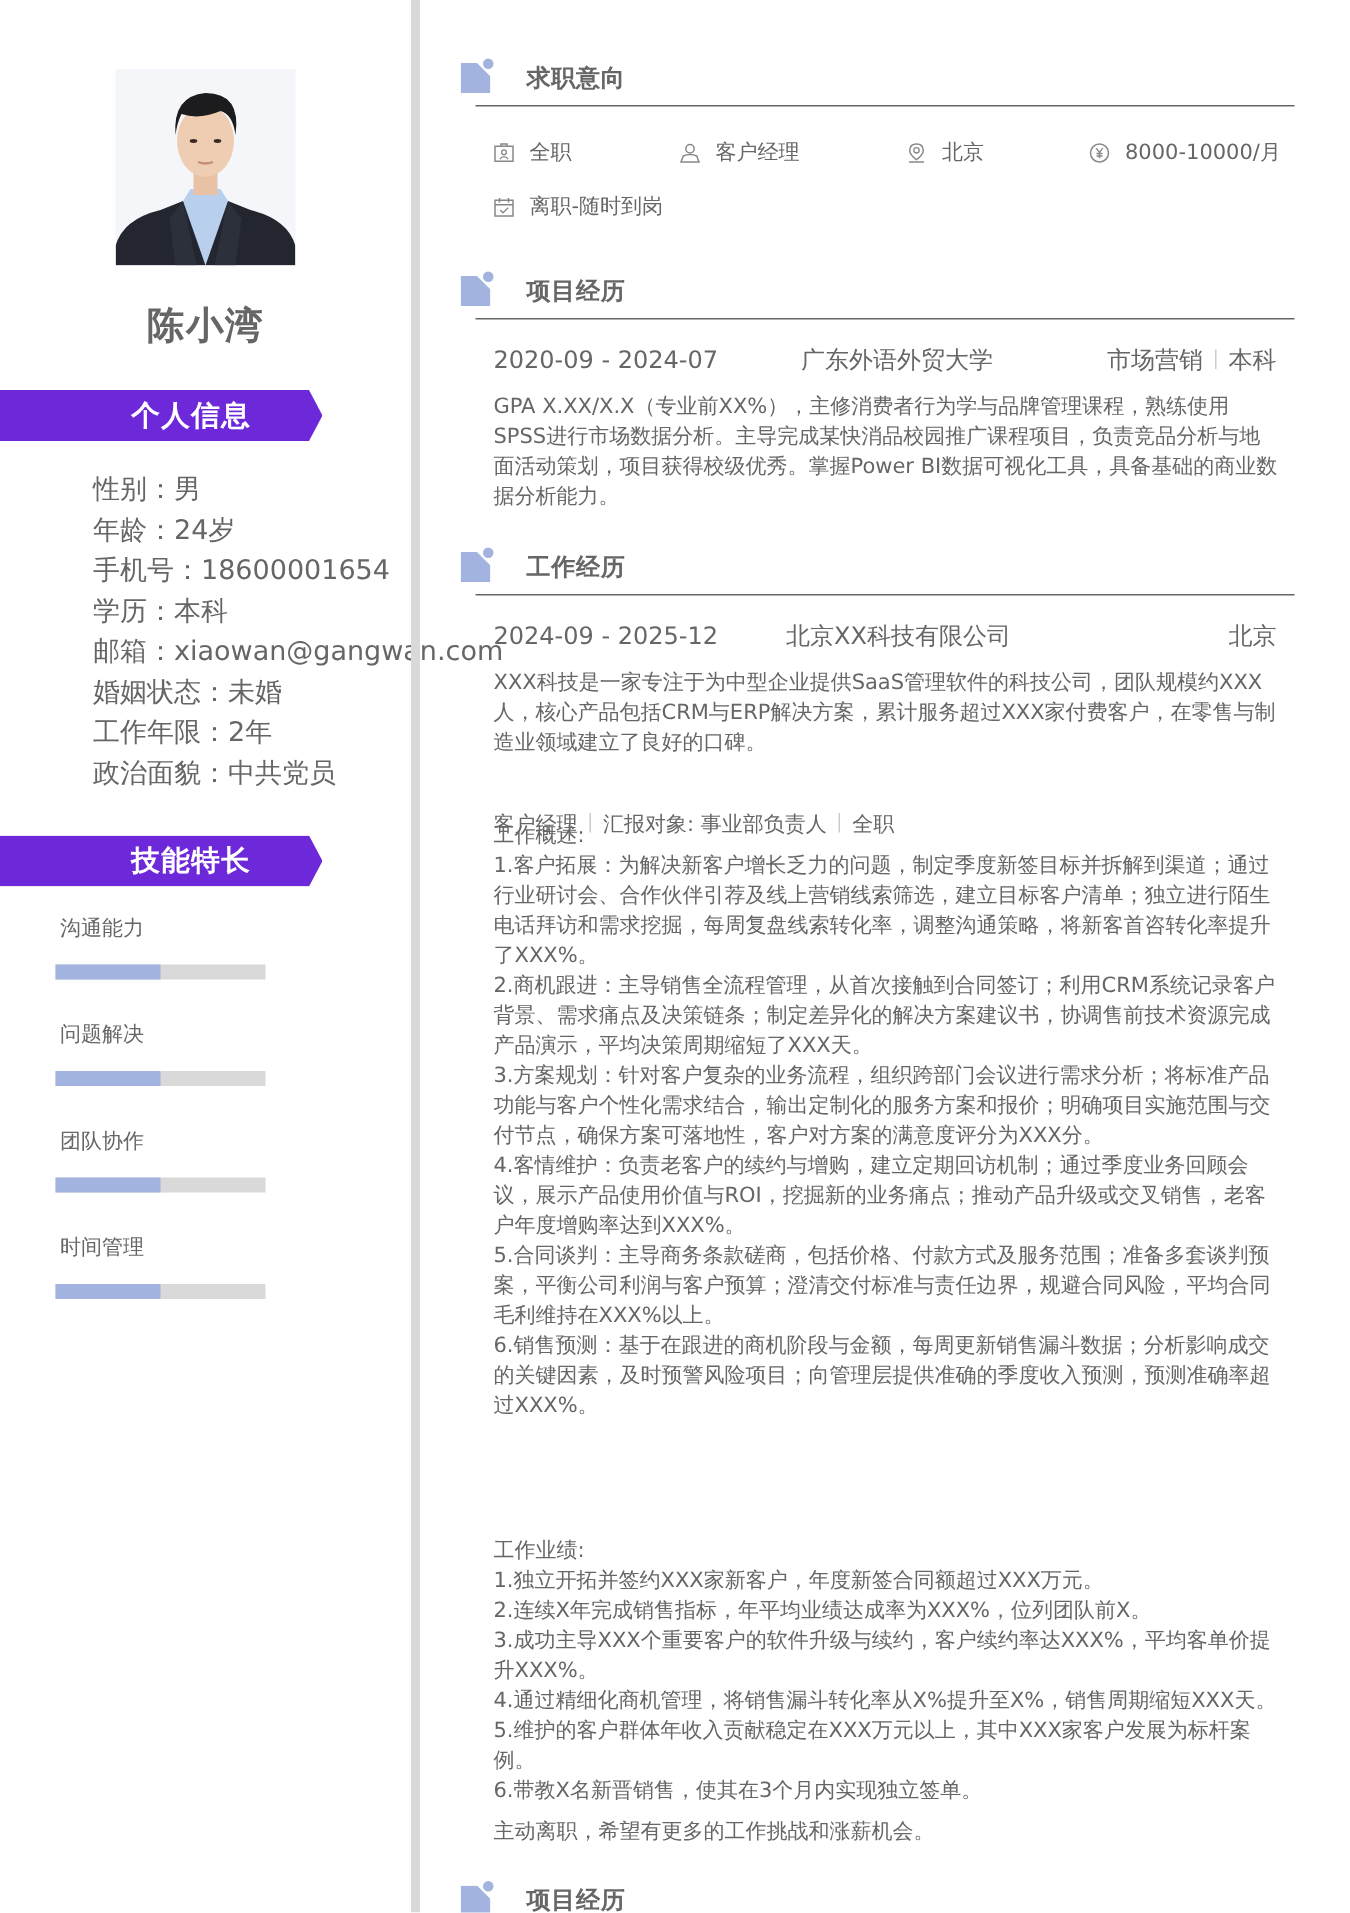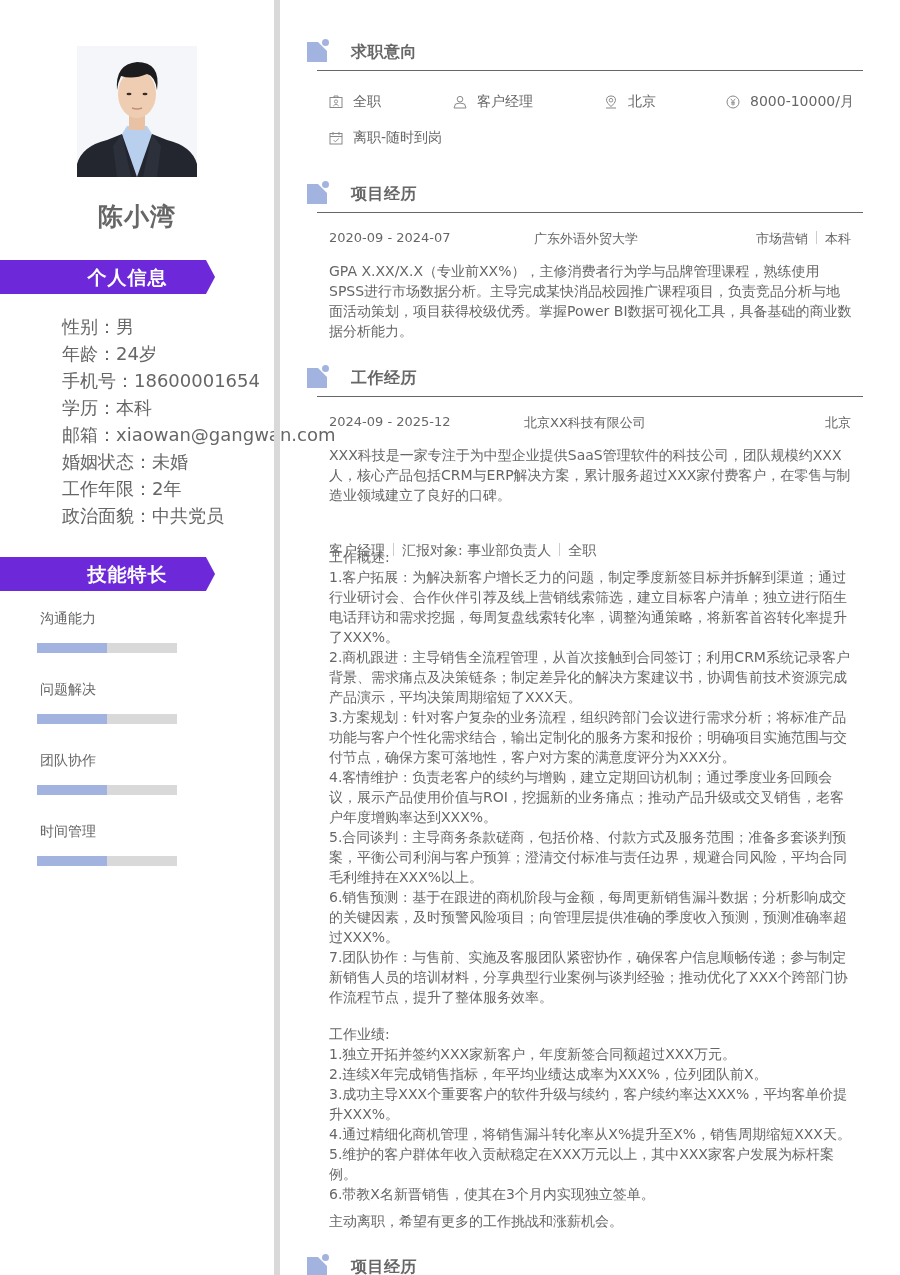--- a/index.html
+++ b/index.html
@@ -41,21 +41,21 @@
   .section-title { position: absolute; left: 44px; top: 4px; font-size: 16px; font-weight: bold; color: #666666; letter-spacing: 0.5px; }
   .section-rule { position: absolute; left: 10px; top: 32px; width: 546px; height: 1px; background: #666666; }
 
   .body-text { font-size: 14px; line-height: 20px; color: #666666; }
 
   .intent { position: absolute; left: 22px; width: 530px; }
   .intent-row { position: absolute; left: 0; height: 20px; width: 530px; }
   .intent-item { position: absolute; top: 0; display: flex; align-items: center; font-size: 14px; color: #666666; white-space: nowrap; }
   .intent-item svg { width: 14px; height: 14px; margin-right: 10px; flex: 0 0 14px; }
 
-  .row3 { position: absolute; left: 22px; width: 522px; height: 20px; font-size: 13px; color: #666666; white-space: nowrap; }
+  .row3 { position: absolute; left: 22px; width: 522px; height: 20px; font-size: 16px; color: #666666; white-space: nowrap; }
   .row3 .c1 { position: absolute; left: 0; }
   .row3 .c2 { position: absolute; left: 205px; }
   .row3 .c3 { position: absolute; right: 0; }
   .sep { display: inline-block; width: 1px; height: 13px; background: #cccccc; margin: 0 8px; vertical-align: -1px; }
 
   .para { position: absolute; left: 22px; width: 524px; }
 </style>
 </head>
 <body>
 
@@ -224,21 +224,20 @@
   </div>
 
   <div class="para body-text" style="top:547px;">
     <div>工作概述:</div>
     <div>1.客户拓展：为解决新客户增长乏力的问题，制定季度新签目标并拆解到渠道；通过行业研讨会、合作伙伴引荐及线上营销线索筛选，建立目标客户清单；独立进行陌生电话拜访和需求挖掘，每周复盘线索转化率，调整沟通策略，将新客首咨转化率提升了XXX%。</div>
     <div>2.商机跟进：主导销售全流程管理，从首次接触到合同签订；利用CRM系统记录客户背景、需求痛点及决策链条；制定差异化的解决方案建议书，协调售前技术资源完成产品演示，平均决策周期缩短了XXX天。</div>
     <div>3.方案规划：针对客户复杂的业务流程，组织跨部门会议进行需求分析；将标准产品功能与客户个性化需求结合，输出定制化的服务方案和报价；明确项目实施范围与交付节点，确保方案可落地性，客户对方案的满意度评分为XXX分。</div>
     <div>4.客情维护：负责老客户的续约与增购，建立定期回访机制；通过季度业务回顾会议，展示产品使用价值与ROI，挖掘新的业务痛点；推动产品升级或交叉销售，老客户年度增购率达到XXX%。</div>
     <div>5.合同谈判：主导商务条款磋商，包括价格、付款方式及服务范围；准备多套谈判预案，平衡公司利润与客户预算；澄清交付标准与责任边界，规避合同风险，平均合同毛利维持在XXX%以上。</div>
     <div>6.销售预测：基于在跟进的商机阶段与金额，每周更新销售漏斗数据；分析影响成交的关键因素，及时预警风险项目；向管理层提供准确的季度收入预测，预测准确率超过XXX%。</div>
-    <div>7.团队协作：与售前、实施及客服团队紧密协作，确保客户信息顺畅传递；参与制定新销售人员的培训材料，分享典型行业案例与谈判经验；推动优化了XXX个跨部门协作流程节点，提升了整体服务效率。</div>
   </div>
 
   <div class="para body-text" style="top:1024px;">
     <div>工作业绩:</div>
     <div>1.独立开拓并签约XXX家新客户，年度新签合同额超过XXX万元。</div>
     <div>2.连续X年完成销售指标，年平均业绩达成率为XXX%，位列团队前X。</div>
     <div>3.成功主导XXX个重要客户的软件升级与续约，客户续约率达XXX%，平均客单价提升XXX%。</div>
     <div>4.通过精细化商机管理，将销售漏斗转化率从X%提升至X%，销售周期缩短XXX天。</div>
     <div>5.维护的客户群体年收入贡献稳定在XXX万元以上，其中XXX家客户发展为标杆案例。</div>
     <div>6.带教X名新晋销售，使其在3个月内实现独立签单。</div>

